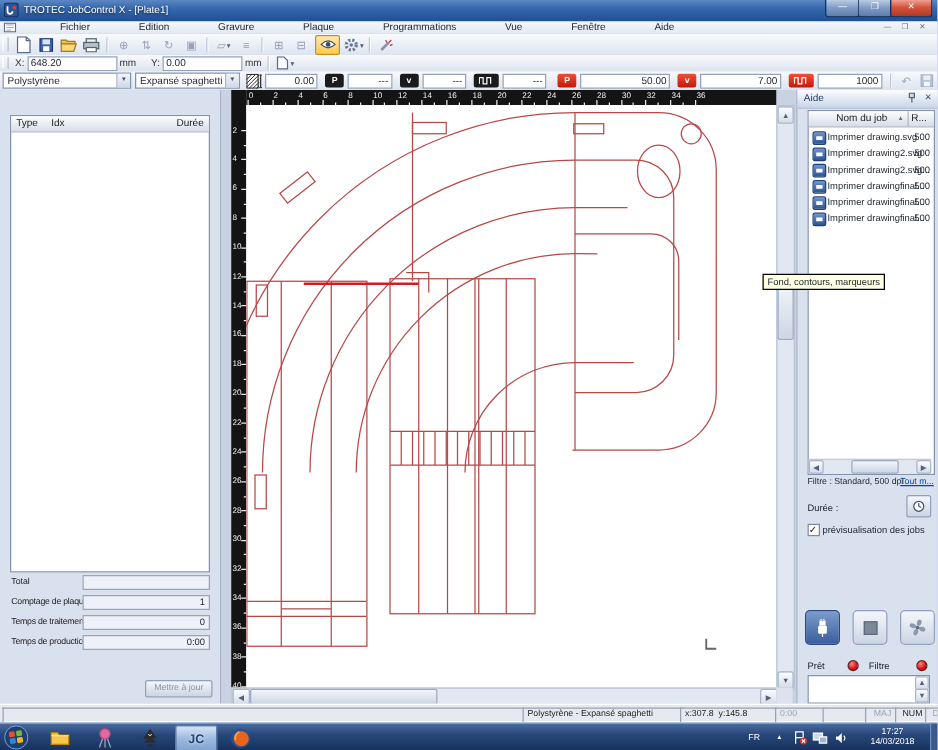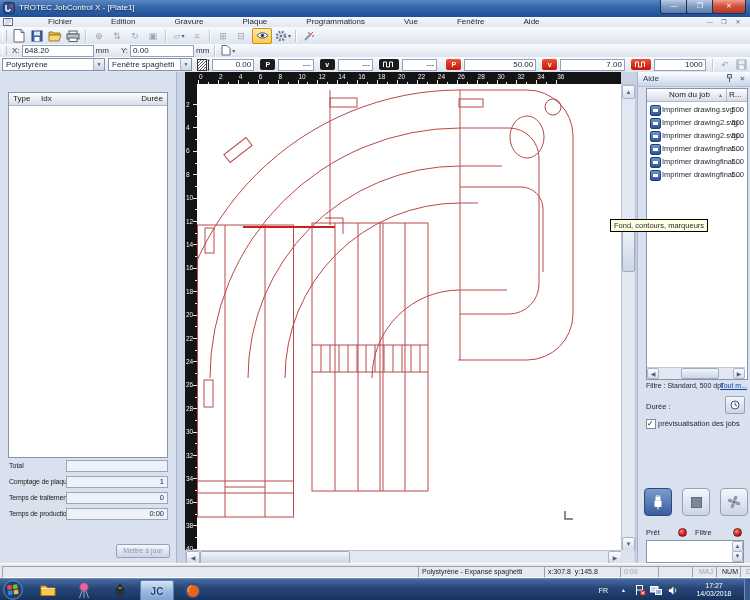--- a/index.html
+++ b/index.html
@@ -193,21 +193,21 @@
     <div class="tbi">
         <svg width="10" height="11" viewBox="0 0 10 11">
           <path d="M1 .5h5l3 3V10H1z" fill="#fff" stroke="#5a6a88"></path>
         </svg>
         <span class="drop">▾</span>
       </div>
   </div>
 
   <div class="abs tb tb3">
     <div class="combo" style="width:107px;margin-left:2px"><span>Polystyrène</span><span class="ca">▼</span></div>
-    <div class="combo" style="width:86px;margin-left:3px"><span>Fenêtre spaghetti</span><span class="ca">▼</span></div>
+    <div class="combo" style="width:86px;margin-left:3px"><span>Expansé spaghetti</span><span class="ca">▼</span></div>
     <div class="tbi" style="margin-left:4px">
         <svg width="13" height="12" viewBox="0 0 13 12">
           <rect x="0.5" y="0.5" width="9" height="11" fill="#fff" stroke="#333"></rect>
           <path d="M0 11L10 1M0 8L8 0M0 5L5 0M2 12l8-8M5 12l5-5M8 12l2-2" stroke="#333" stroke-width="0.8"></path>
           <path d="M11.5 1v10M10.5 1h2M10.5 11h2" stroke="#333"></path>
         </svg>
       </div>
     <div class="fld r" style="width:40px">0.00</div>
     <div class="badge bk" style="margin-left:6px">P</div>
     <div class="fld r" style="width:32px;margin-left:3px">---</div>

